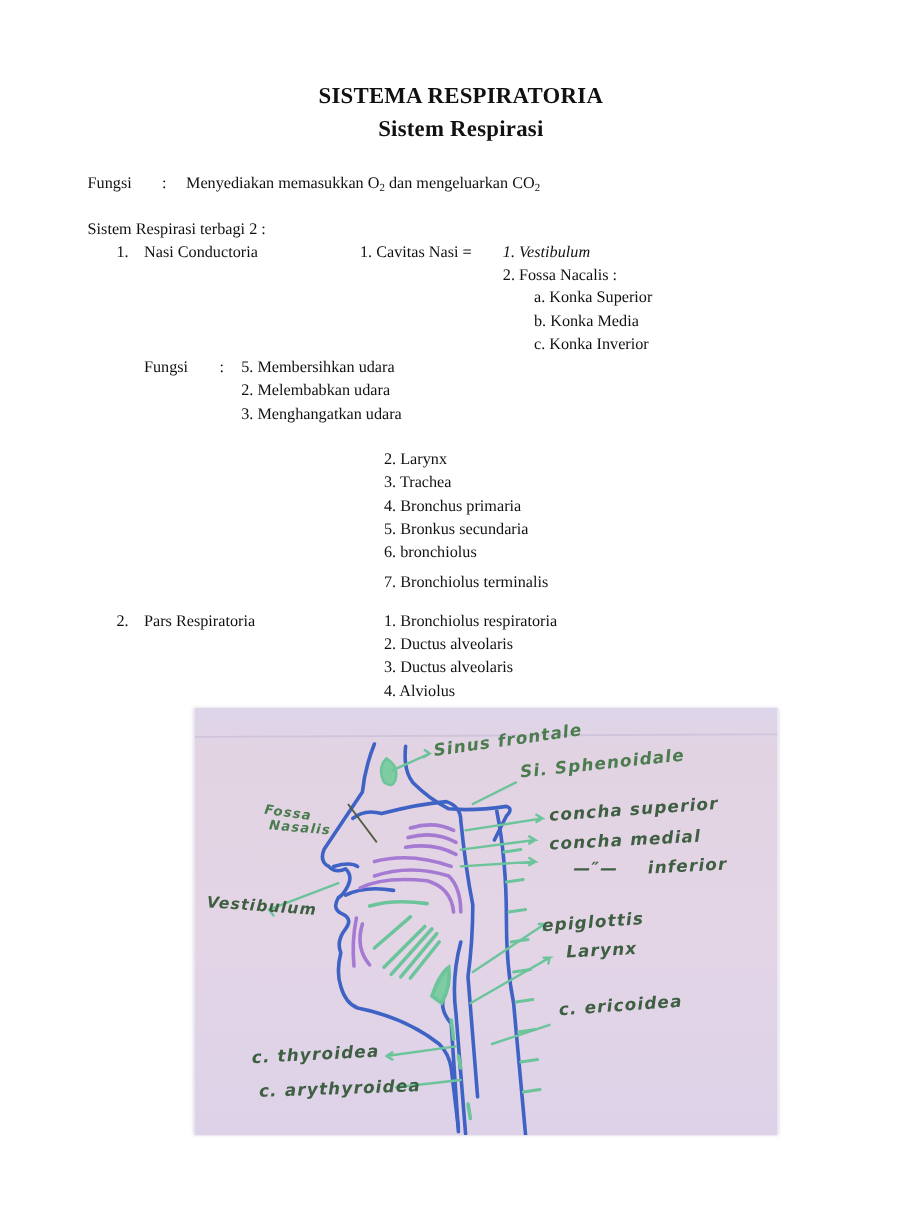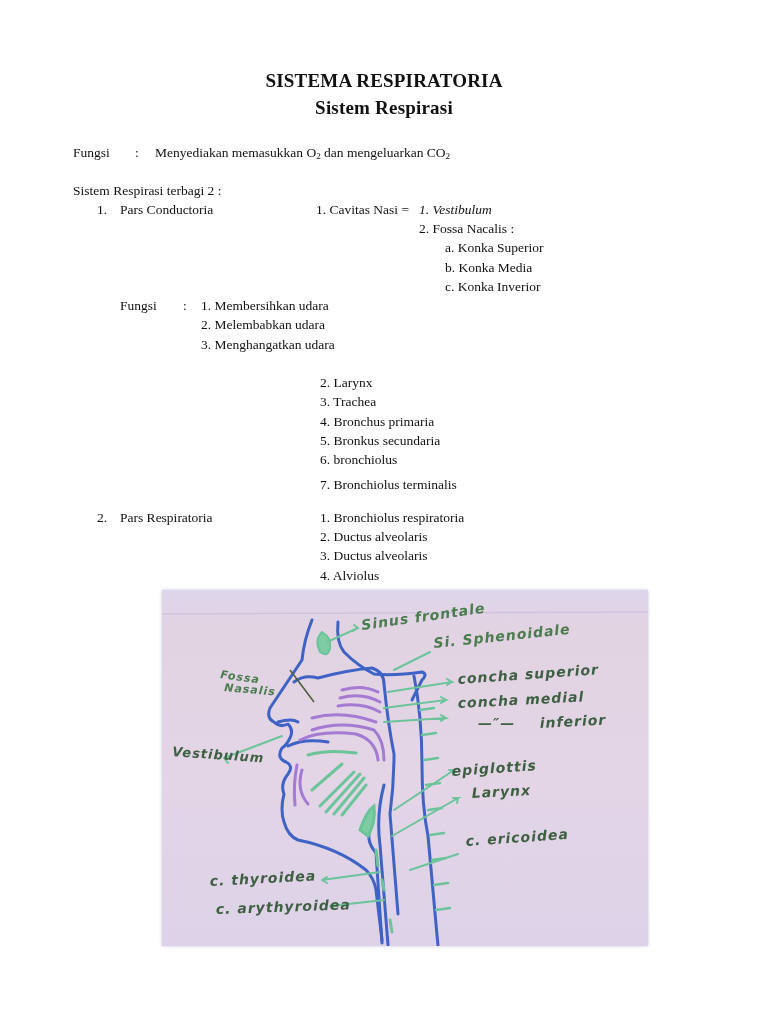--- a/index.html
+++ b/index.html
@@ -36,32 +36,32 @@
 <div class="abs title t1">SISTEMA RESPIRATORIA</div>
 <div class="abs title t2">Sistem Respirasi</div>
 
 <div class="abs txt" style="left:73px; top:143px;">Fungsi</div>
 <div class="abs txt" style="left:135px; top:143px;">:</div>
 <div class="abs txt" style="left:155px; top:143px;"><span>Menyediakan memasukkan O</span><sub>2</sub><span> dan mengeluarkan CO</span><sub>2</sub></div>
 
 <div class="abs txt" style="left:73px; top:181px;">Sistem Respirasi terbagi 2 :</div>
 
 <div class="abs txt" style="left:97px; top:200px;">1.</div>
-<div class="abs txt" style="left:120px; top:200px;">Pars Conductoria</div>
+<div class="abs txt" style="left:120px; top:200px;">Nasi Conductoria</div>
 
-<div class="abs txt" style="left:316px; top:200px;"><span>1.</span> <span>Cavitas Nasi =</span></div>
+<div class="abs txt" style="left:300px; top:200px;"><span>1.</span> <span>Cavitas Nasi =</span></div>
 <div class="abs txt" style="left:419px; top:200px;font-style:italic;"><span>1.</span> <span>Vestibulum</span></div>
 <div class="abs txt" style="left:419px; top:219px;text-align:center;"><span>2.</span> <span>Fossa Nacalis :</span></div>
 <div class="abs txt" style="left:445px; top:238px;"><span>a.</span> <span>Konka Superior</span></div>
 <div class="abs txt" style="left:445px; top:258px;"><span>b.</span> <span>Konka Media</span></div>
 <div class="abs txt" style="left:445px; top:277px;"><span>c.</span> <span>Konka Inverior</span></div>
 
 <div class="abs txt" style="left:120px; top:296px;">Fungsi</div>
 <div class="abs txt" style="left:183px; top:296px;">:</div>
-<div class="abs txt" style="left:201px; top:296px;">1. Membersihkan udara</div>
+<div class="abs txt" style="left:201px; top:296px;">5. Membersihkan udara</div>
 <div class="abs txt" style="left:201px; top:315px;">2. Melembabkan udara</div>
 <div class="abs txt" style="left:201px; top:335px;">3. Menghangatkan udara</div>
 
 <div class="abs txt" style="left:320px; top:373px;"><span>2.</span> <span>Larynx</span></div>
 <div class="abs txt" style="left:320px; top:392px;"><span>3.</span> <span>Trachea</span></div>
 <div class="abs txt" style="left:320px; top:412px;"><span>4.</span> <span>Bronchus primaria</span></div>
 <div class="abs txt" style="left:320px; top:431px;"><span>5.</span> <span>Bronkus secundaria</span></div>
 <div class="abs txt" style="left:320px; top:450px;"><span>6.</span> <span>bronchiolus</span></div>
 <div class="abs txt" style="left:320px; top:475px;"><span>7.</span> <span>Bronchiolus terminalis</span></div>
 

